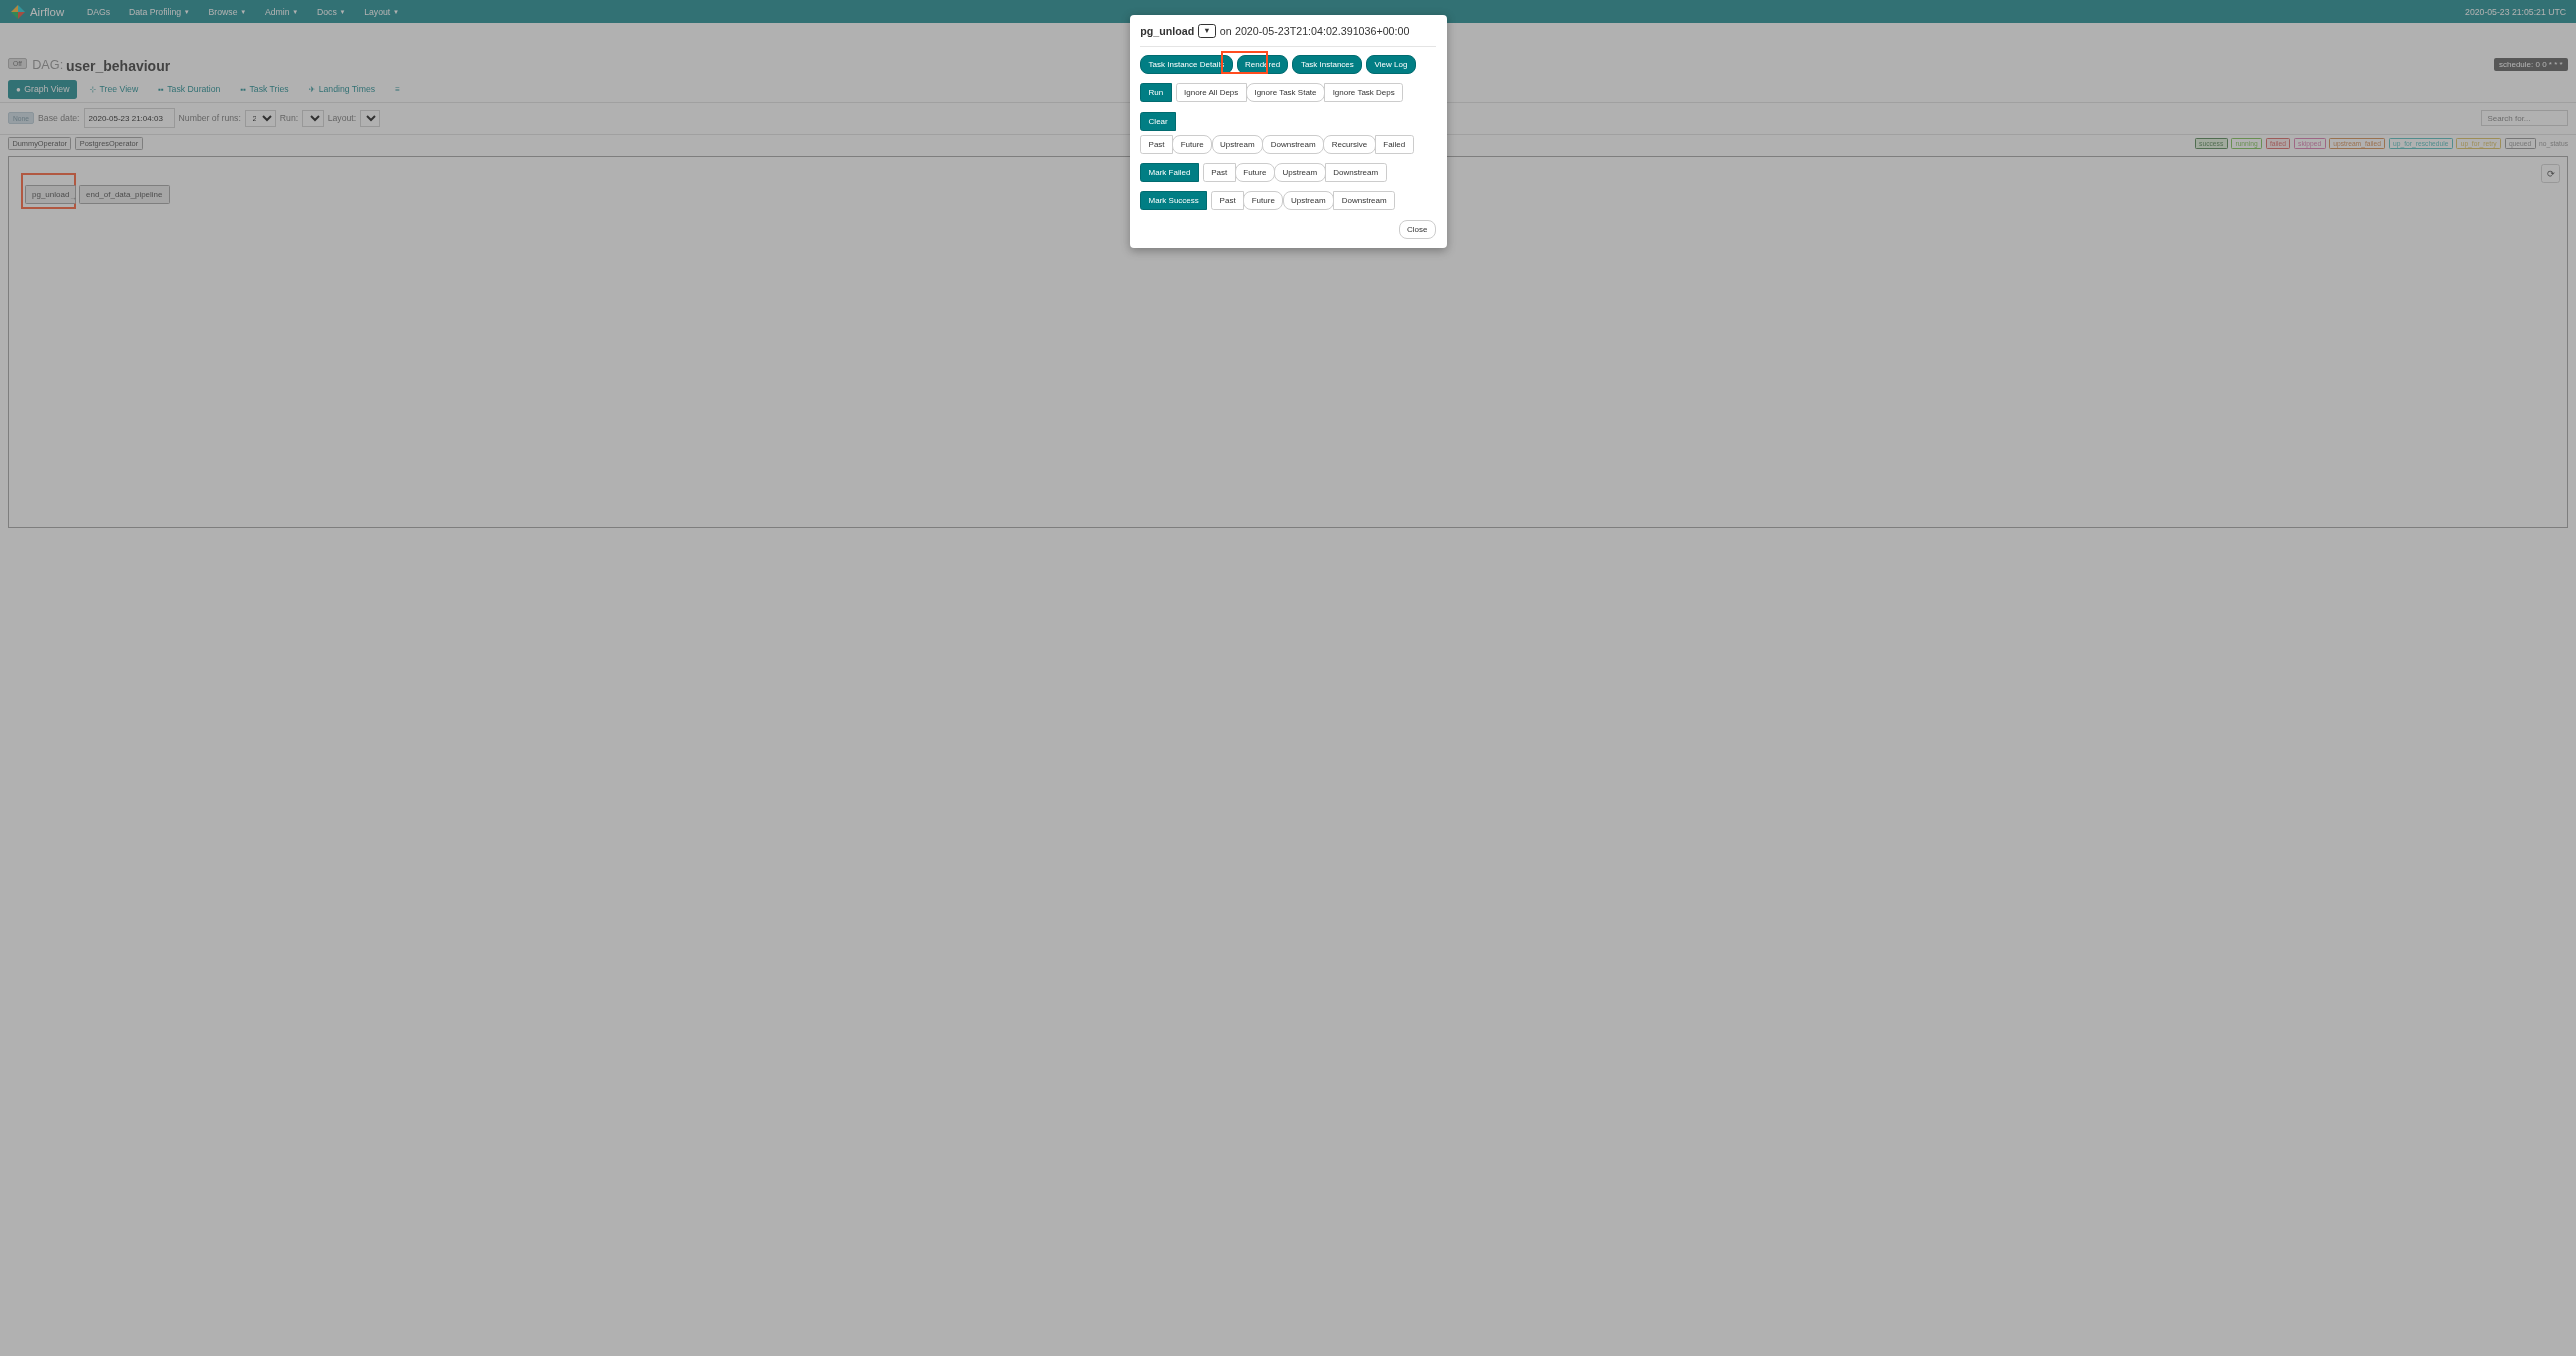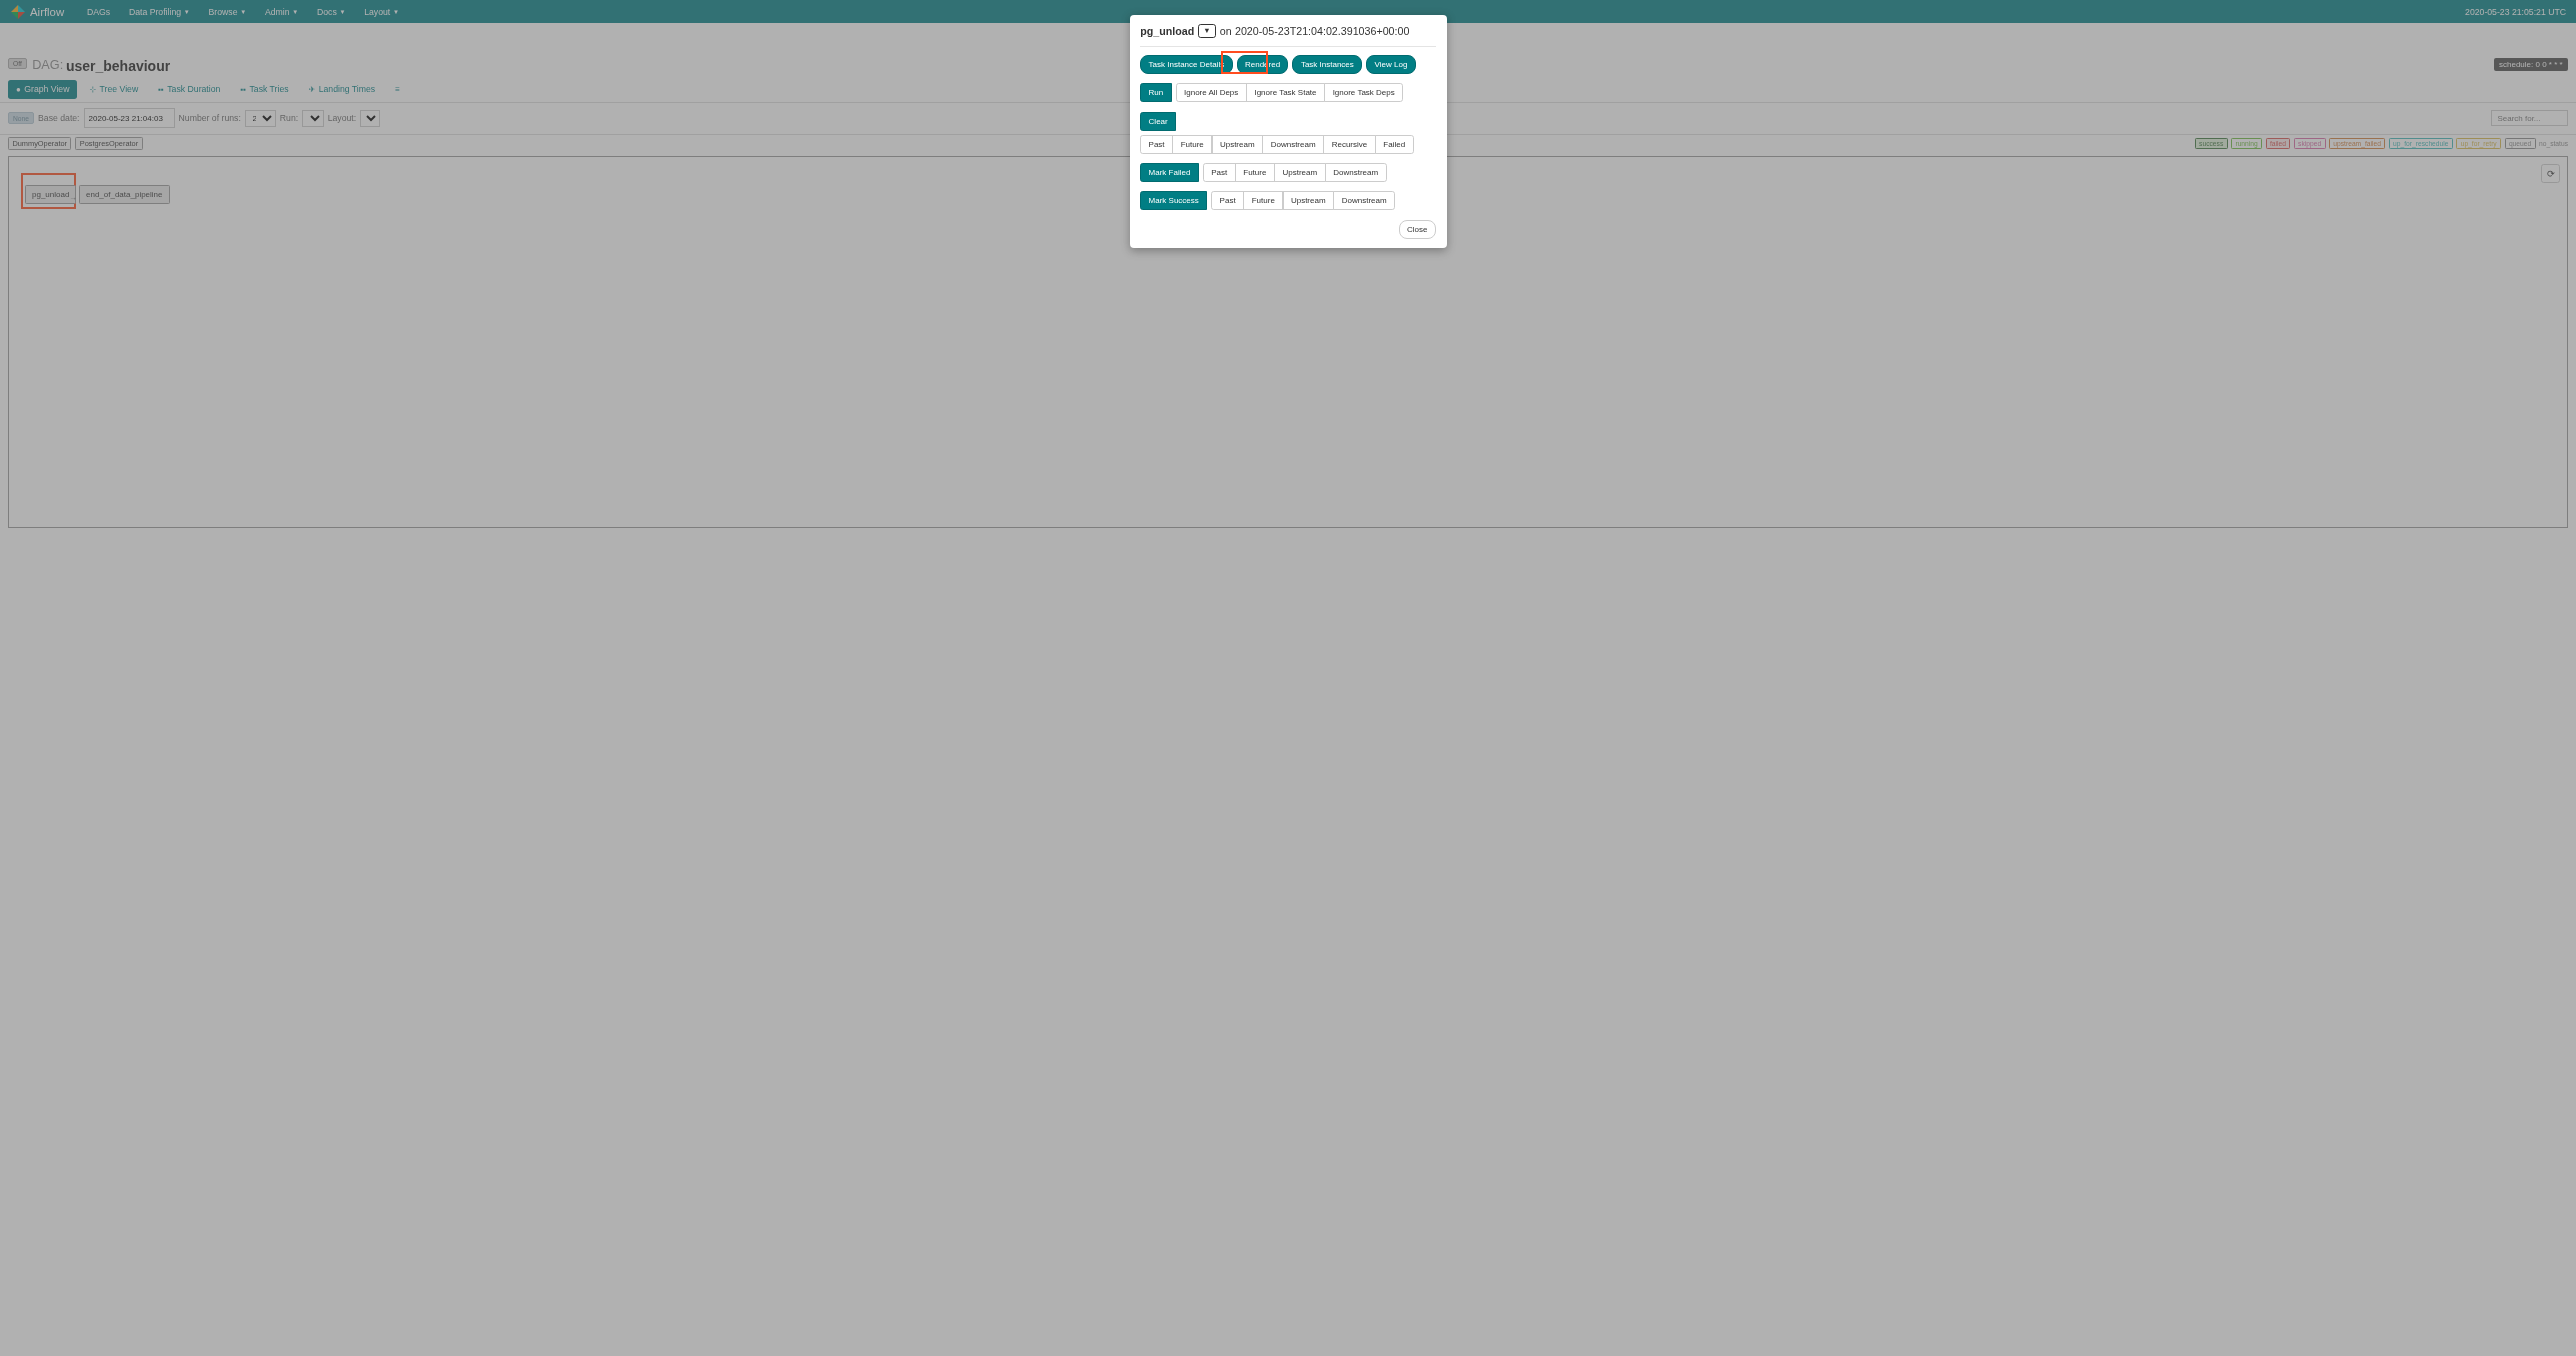--- a/index.html
+++ b/index.html
@@ -22,21 +22,21 @@
 .tab-bar { display: flex; align-items: center; padding: 0 8px 2.7px 8px; border-bottom: 0.7px solid #ddd; gap: 4px; }
 .tab-btn { display: inline-flex; align-items: center; padding: 4.7px 8px; font-size: 8.7px; color: #017e84; background: #fff; border: none; border-radius: 2.7px; cursor: pointer; gap: 3.4px; }
 .tab-btn.active { background: #017e84; color: #fff; }
 .tab-icon { font-size: 8px; }
 
 .controls-bar { display: flex; align-items: center; padding: 5.4px 8px; border-bottom: 0.7px solid #ddd; gap: 4px; font-size: 8.7px; }
 .ctrl-label { background: #c9d9e2; color: #6a8a9a; padding: 1.3px 4px; border-radius: 2px; font-size: 6.7px; border: 0.7px solid #b0c5d1; }
 .ctrl-text { color: #666; }
 .ctrl-input { border: 0.7px solid #ccc; padding: 2.7px 4px; font-size: 8px; background: #fff; height: 20px; }
 .ctrl-select { border: 0.7px solid #ccc; padding: 2px 2.7px; font-size: 8px; background: #fff; height: 17.4px; }
-.search-box { margin-left: auto; border: 0.7px solid #ccc; padding: 2.7px 5.4px; width: 77px; font-size: 8px; }
+.search-box { margin-left: auto; border: 0.7px solid #ccc; padding: 2.7px 5.4px; width: 87px; font-size: 8px; }
 
 .legend-bar { display: flex; align-items: center; padding: 2.7px 8px; gap: 4px; }
 .operator-badge { border: 0.7px solid #999; padding: 0.7px 3.4px; font-size: 7.4px; border-radius: 1.3px; background: #f4f4f4; }
 .legend-right { margin-left: auto; display: flex; gap: 3.4px; align-items: center; }
 .status-badge { padding: 0.7px 3.4px; font-size: 6.7px; border-radius: 1.3px; }
 .status-success { border: 0.7px solid #3c763d; color: #3c763d; background: #dff0d8; }
 .status-running { border: 0.7px solid #6dbb3e; color: #6dbb3e; }
 .status-failed { border: 0.7px solid #d9534f; color: #d9534f; background: #fbeaea; }
 .status-skipped { border: 0.7px solid #d868a5; color: #d868a5; }
 .status-upstream_failed { border: 0.7px solid #d17e3a; color: #d17e3a; }
@@ -59,21 +59,21 @@
 .modal-header { display: flex; align-items: center; font-size: 10.7px; padding-bottom: 8px; border-bottom: 0.7px solid #e4e4e4; margin-bottom: 8px; gap: 3.4px; }
 .modal-task { font-weight: 600; }
 .filter-btn { border: 0.7px solid #333; border-radius: 2.7px; padding: 1.3px 4.7px; font-size: 7.4px; cursor: pointer; }
 .modal-sub { font-weight: 400; }
 
 .btn-row { display: flex; gap: 4px; margin-bottom: 9.4px; flex-wrap: wrap; }
 .btn { padding: 4px 7.4px; font-size: 8px; border-radius: 8px; cursor: pointer; border: 0.7px solid transparent; }
 .btn-primary { background: #017e84; color: #fff; border: 0.7px solid #016b70; }
 .btn-default { background: #fff; color: #333; border: 0.7px solid #ccc; }
 .btn-group { display: flex; }
-.btn-group .btn { border-radius: 0; margin-left: -0.7px; }
+.btn-group .btn { border-radius: 8px; margin-left: -0.7px; }
 .btn-group .btn:first-child { border-radius: 2.7px 0 0 2.7px; margin-left: 0; }
 .btn-group .btn:last-child { border-radius: 0 2.7px 2.7px 0; }
 .btn-group-lead { border-radius: 2.7px 0 0 2.7px !important; }
 .modal-footer { display: flex; justify-content: flex-end; margin-top: 5.4px; }
 .highlight-rect-2 { position: absolute; border: 2.7px solid #ff4c1f; }
 </style>
 </head>
 <body>
 
 <div class="navbar">

